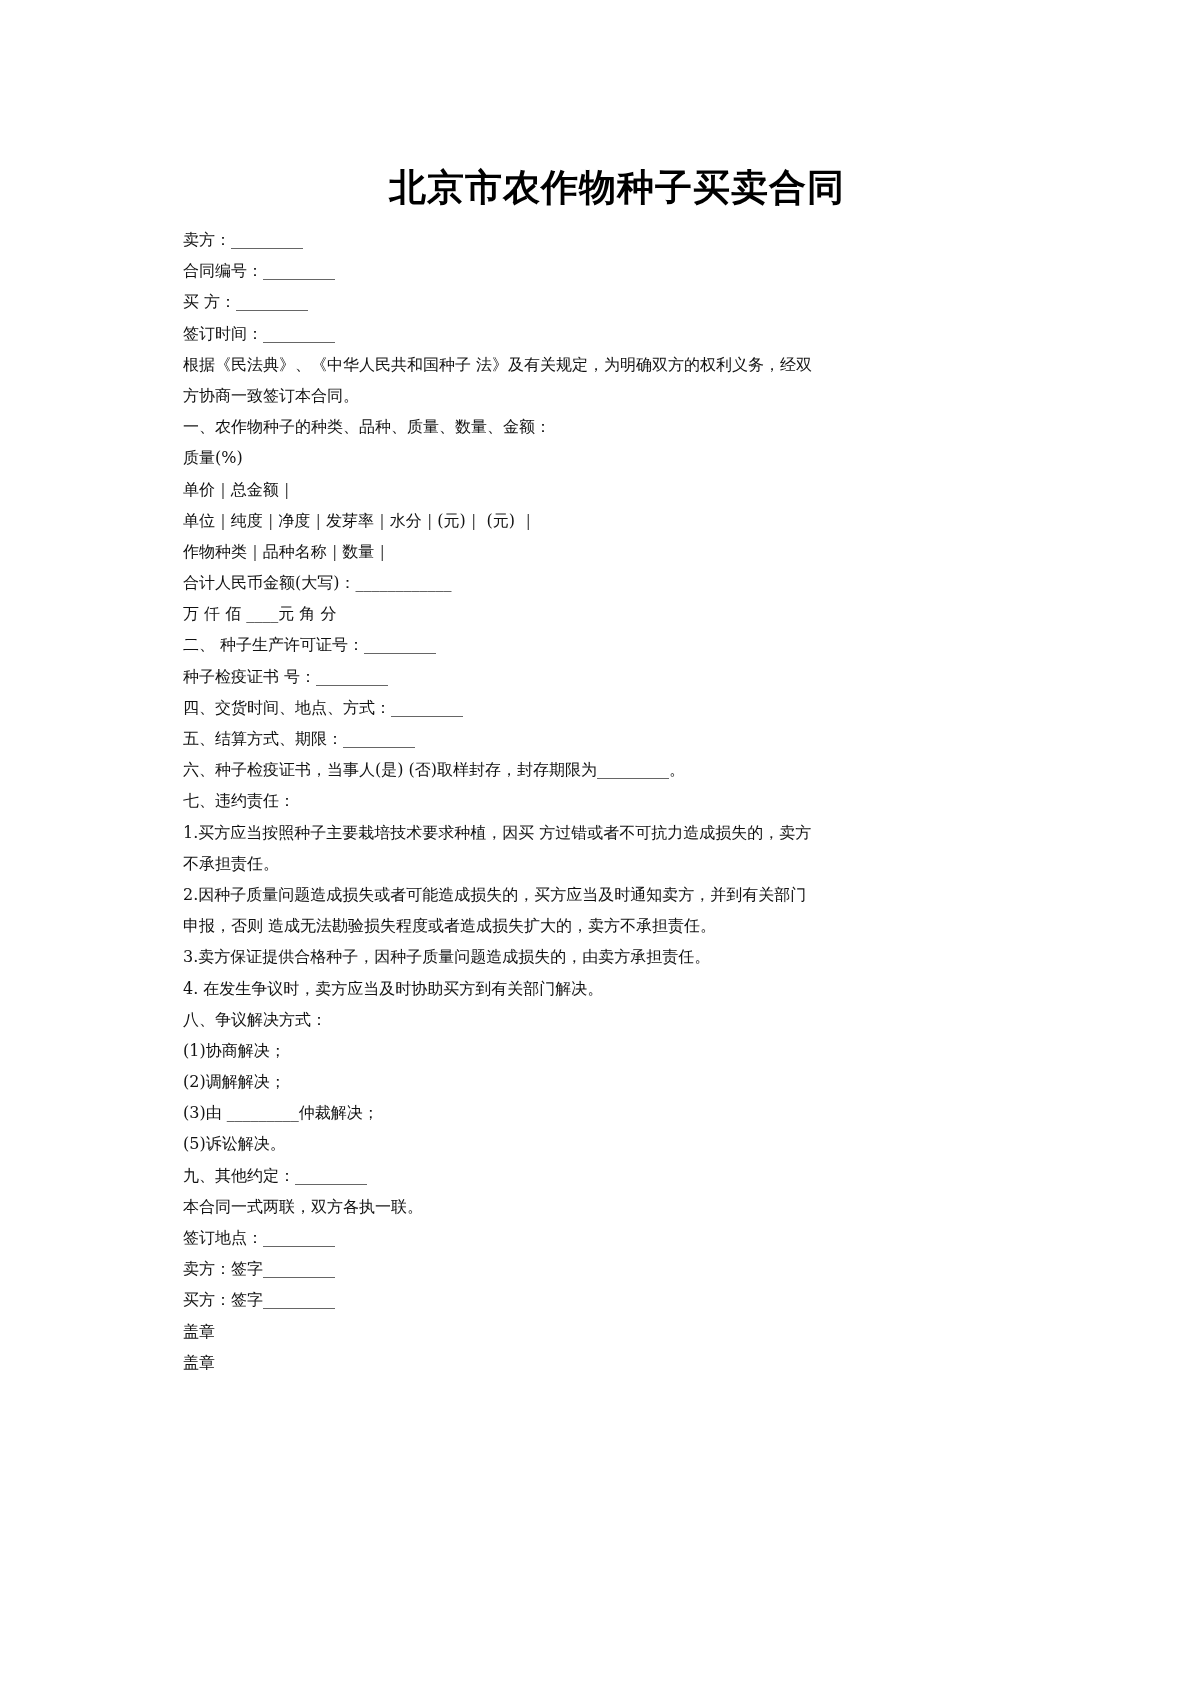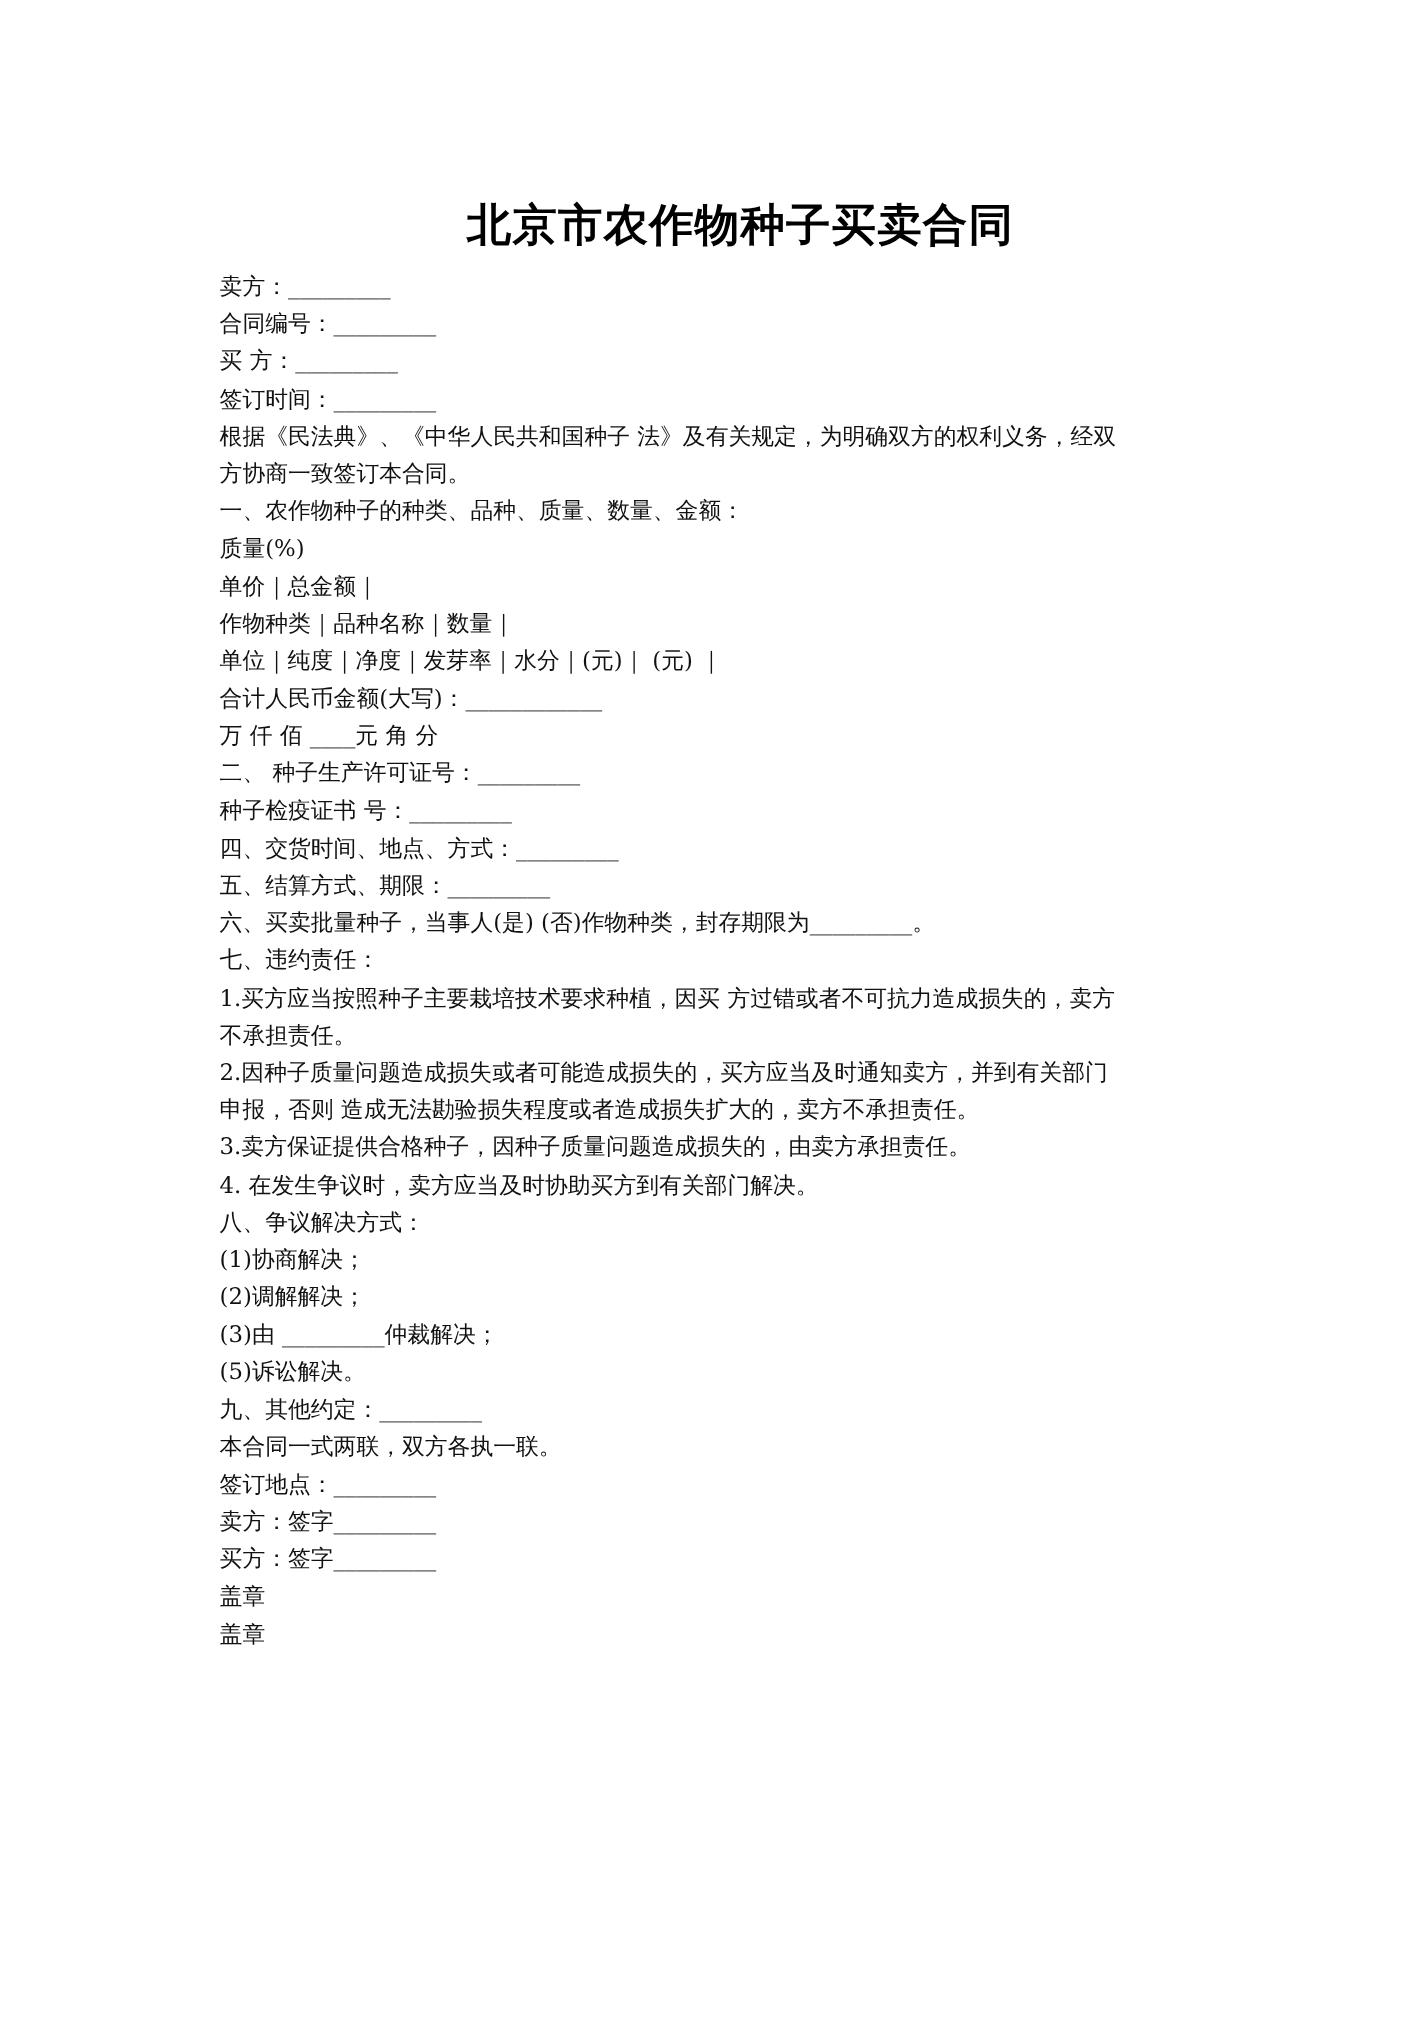--- a/index.html
+++ b/index.html
@@ -3,46 +3,46 @@
 <meta charset="utf-8">
 <style>
   html, body { margin: 0; padding: 0; background: #ffffff; }
   body { width: 1190px; height: 1683px; position: relative; overflow: hidden;
          font-family: "DejaVu Serif", "Liberation Serif", serif; color: #111; }
   .page { position: absolute; left: 0; top: 0; width: 1190px; height: 1683px; }
   .title { position: absolute; left: 0; width: 1190px; top: 163px; text-align: center;
            font-family: "DejaVu Sans", "Liberation Sans", sans-serif; font-weight: bold;
            font-size: 37px; letter-spacing: 1px; color: #000; margin-left: 22px; }
   .body { position: absolute; left: 183px; top: 224px; width: 840px; }
-  .line { font-size: 19px; line-height: 31.2px; height: 31.2px; white-space: pre; }
+  .line { font-size: 16px; line-height: 31.2px; height: 31.2px; white-space: pre; }
 </style>
 </head>
 <body>
 
 <div class="page">
   <div class="title">北京市农作物种子买卖合同</div>
   <div class="body">
     <div class="line">卖方：_________</div>
     <div class="line">合同编号：_________</div>
     <div class="line">买 方：_________</div>
     <div class="line">签订时间：_________</div>
     <div class="line">根据《民法典》、《中华人民共和国种子 法》及有关规定，为明确双方的权利义务，经双</div>
     <div class="line">方协商一致签订本合同。</div>
     <div class="line">一、农作物种子的种类、品种、质量、数量、金额：</div>
     <div class="line">质量(%)</div>
     <div class="line">单价｜总金额｜</div>
+    <div class="line">单位｜纯度｜净度｜发芽率｜水分｜(元)｜ (元) ｜</div>
     <div class="line">作物种类｜品种名称｜数量｜</div>
-    <div class="line">单位｜纯度｜净度｜发芽率｜水分｜(元)｜ (元) ｜</div>
     <div class="line">合计人民币金额(大写)：____________</div>
     <div class="line">万 仟 佰 ____元 角 分</div>
     <div class="line">二、 种子生产许可证号：_________</div>
     <div class="line">种子检疫证书 号：_________</div>
     <div class="line">四、交货时间、地点、方式：_________</div>
     <div class="line">五、结算方式、期限：_________</div>
-    <div class="line">六、买卖批量种子，当事人(是) (否)作物种类，封存期限为_________。</div>
+    <div class="line">六、种子检疫证书，当事人(是) (否)取样封存，封存期限为_________。</div>
     <div class="line">七、违约责任：</div>
     <div class="line">1.买方应当按照种子主要栽培技术要求种植，因买 方过错或者不可抗力造成损失的，卖方</div>
     <div class="line">不承担责任。</div>
     <div class="line">2.因种子质量问题造成损失或者可能造成损失的，买方应当及时通知卖方，并到有关部门</div>
     <div class="line">申报，否则 造成无法勘验损失程度或者造成损失扩大的，卖方不承担责任。</div>
     <div class="line">3.卖方保证提供合格种子，因种子质量问题造成损失的，由卖方承担责任。</div>
     <div class="line">4. 在发生争议时，卖方应当及时协助买方到有关部门解决。</div>
     <div class="line">八、争议解决方式：</div>
     <div class="line">(1)协商解决；</div>
     <div class="line">(2)调解解决；</div>

